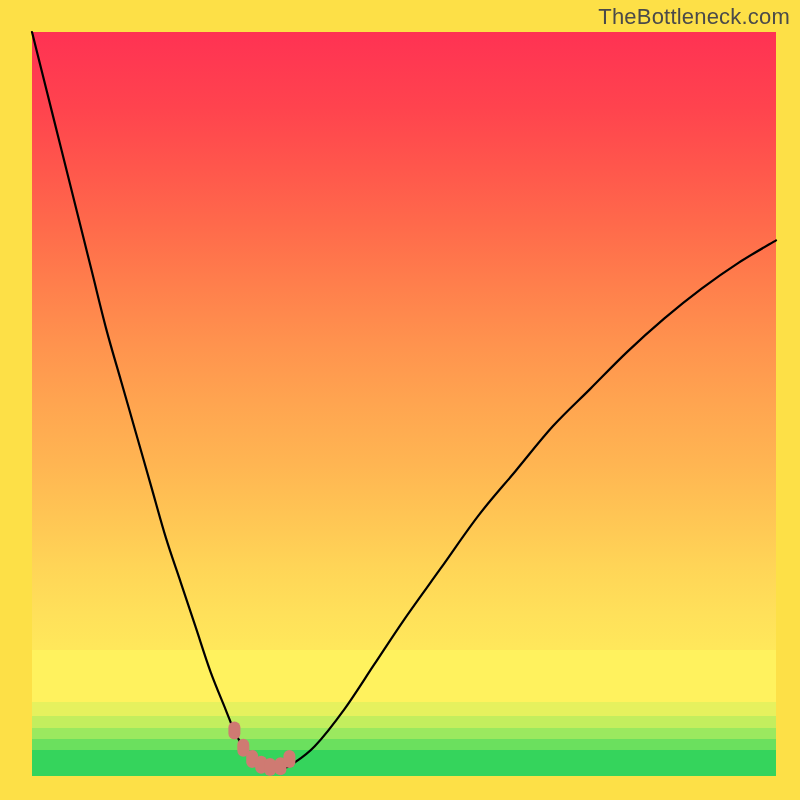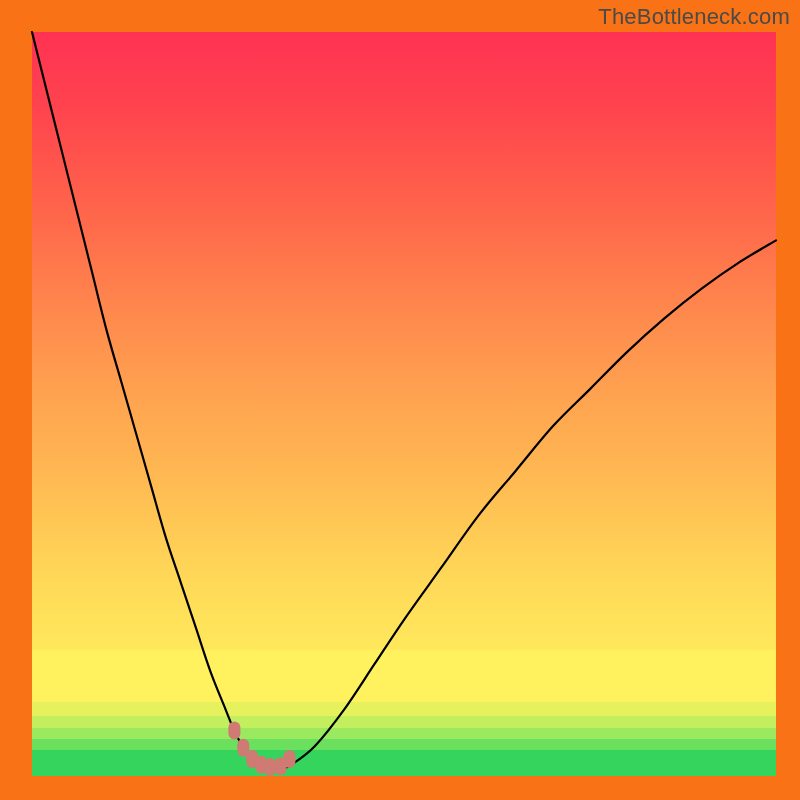--- a/index.html
+++ b/index.html
@@ -10,21 +10,21 @@
     background: #000;
     font-family: Arial, Helvetica, sans-serif;
     overflow: hidden;
   }
   .frame {
     position: absolute;
     left: 0;
     top: 0;
     width: 800px;
     height: 800px;
-    background: #f97316;
+    background: #fde047;
   }
   .plot-area {
     position: absolute;
     left: 32px;
     top: 32px;
     width: 744px;
     height: 744px;
     
     background: linear-gradient(to top,
       #35d45c 0%,

